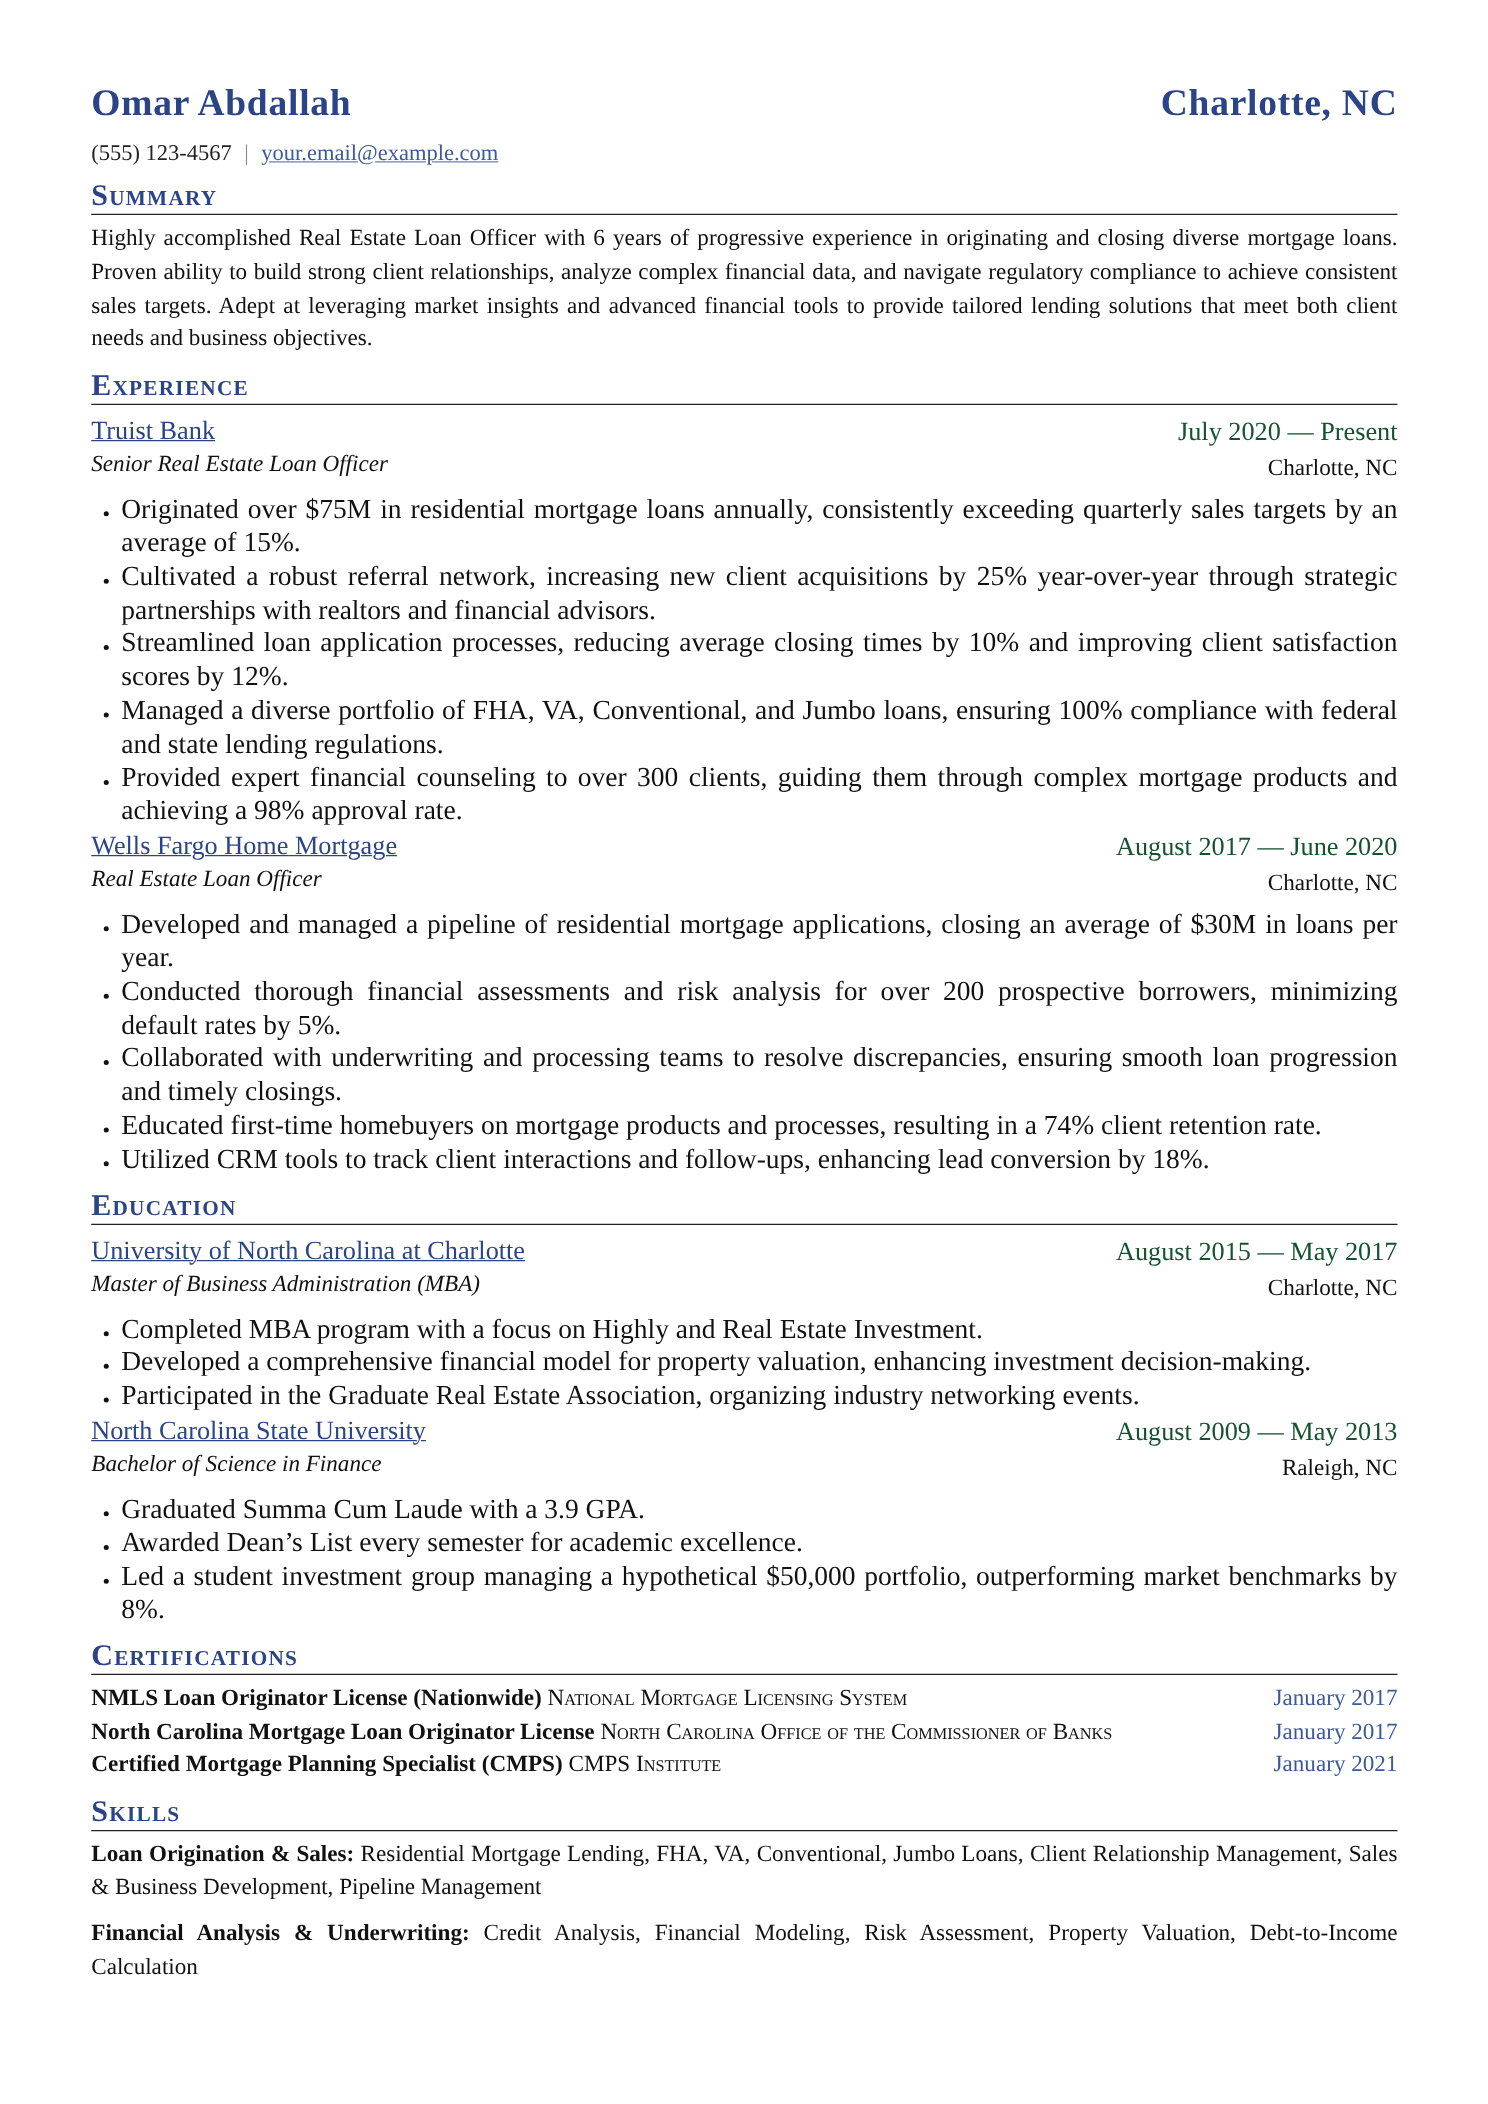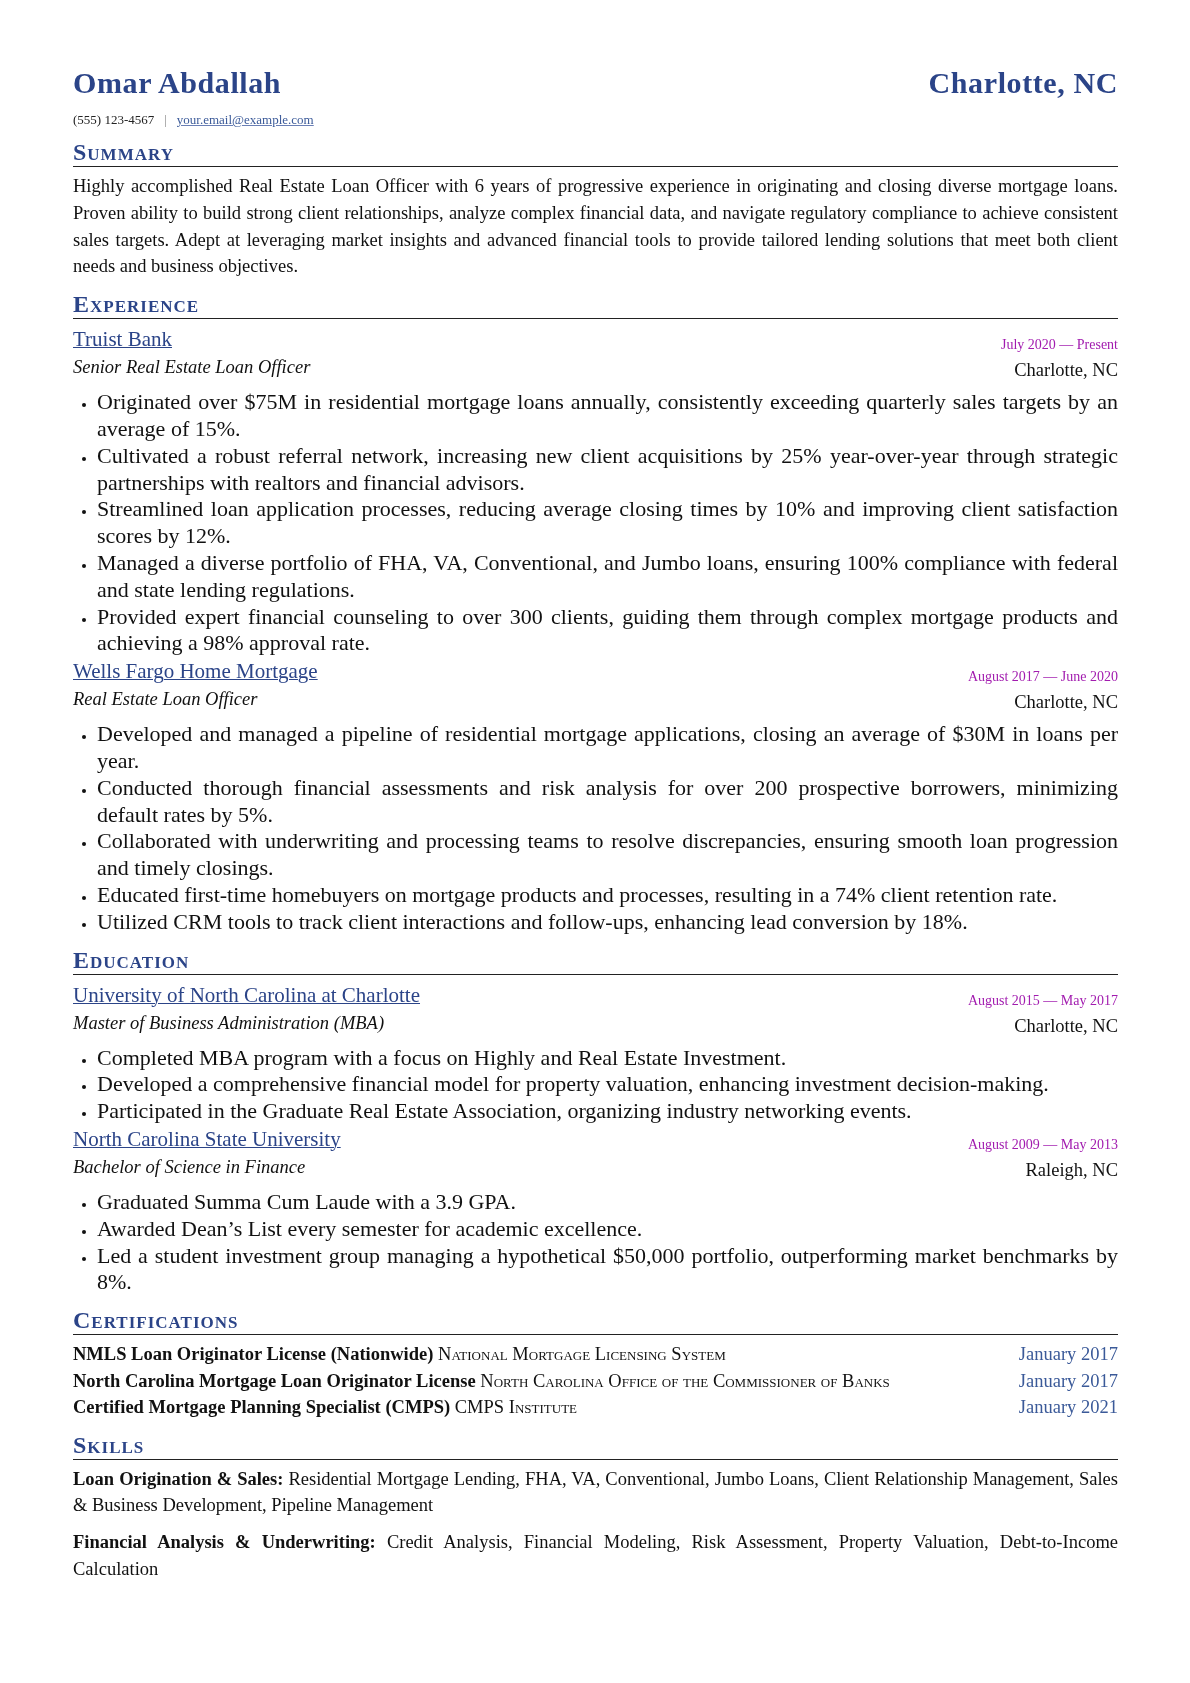--- a/index.html
+++ b/index.html
@@ -37,21 +37,21 @@
     }
     .header-location {
       font-family: "Liberation Serif", "DejaVu Serif", serif;
       font-weight: bold;
       font-size: 30px;
       color: #2b4488;
       letter-spacing: 0.6px;
     }
     .contact {
       font-family: "Liberation Serif", serif;
-      font-size: 13px;
+      font-size: 18px;
       margin-top: 10px;
       color: #222;
     }
     .contact .sep {
       color: #888;
       margin: 0 10px;
     }
     .contact a {
       color: #3b5a99;
       text-decoration: underline;
@@ -86,22 +86,22 @@
       font-family: "Liberation Serif", serif;
     }
     .entry-org {
       font-size: 21px;
       color: #2b4488;
       text-decoration: underline;
       text-decoration-thickness: 1px;
       line-height: 28px;
     }
     .entry-dates {
-      font-size: 14px;
-      color: #a21caf;
+      font-size: 21px;
+      color: #14532d;
     }
     .entry-role {
       font-style: italic;
       font-size: 18.5px;
       line-height: 28px;
     }
     .entry-loc {
       font-size: 18.5px;
     }
     ul.bullets {

